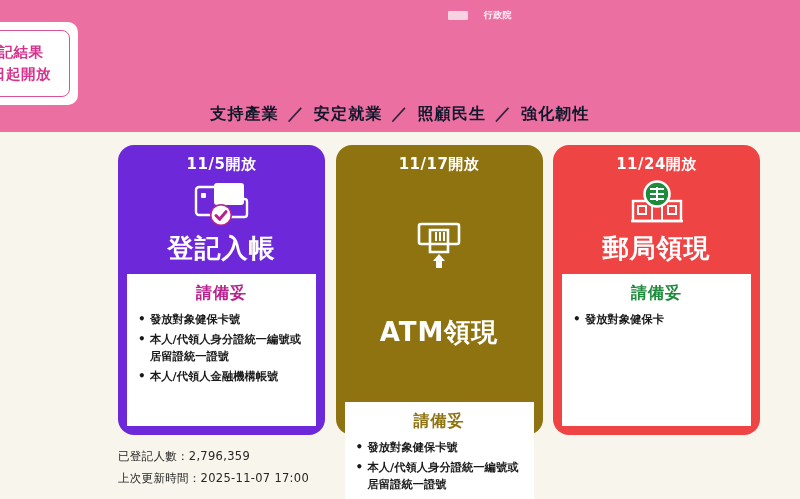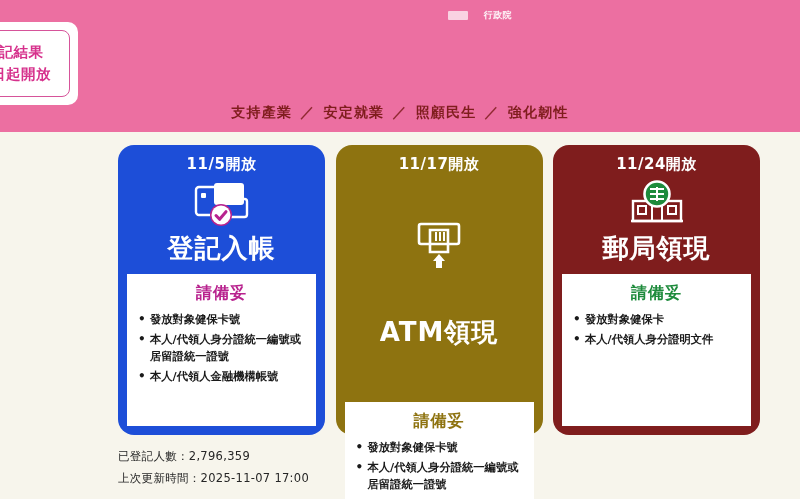--- a/index.html
+++ b/index.html
@@ -131,22 +131,22 @@
     font-weight: bold;
     line-height: 1;
     background: transparent;
   }
   .slogans {
     position: absolute;
     left: 0;
     top: 104px;
     width: 800px;
     text-align: center;
-    color: #7f1d1d;
-    font-size: 14px;
+    color: #0f172a;
+    font-size: 16px;
     font-weight: bold;
     letter-spacing: 1.2px;
   }
   .slogans .sep { opacity: 0.85; padding: 0 2px; }
 
   
   .cards {
     position: absolute;
     left: 118px;
     top: 145px;
@@ -214,25 +214,25 @@
   .panel-list li::before {
     content: "\2022";
     position: absolute;
     left: 1px;
     top: -1px;
     font-size: 12px;
     color: #1a1a1a;
   }
 
   
-  .card.magenta { background: #1d4ed8; }
+  .card.magenta { background: #6d28d9; }
   .card.magenta .panel-heading { color: #b8228e; }
   .card.gold    { background: #8e7310; gap: 44px; }
   .card.gold .panel-heading { color: #8e7310; }
-  .card.green   { background: #7f1d1d; justify-content: flex-end; }
+  .card.green   { background: #ef4444; justify-content: flex-end; }
   .card.green .panel-heading { color: #1e8b3c; }
 
   
   .status {
     position: absolute;
     left: 118px;
     top: 446px;
   }
   .status-line {
     font-size: 11.5px;
@@ -332,21 +332,20 @@
         <line x1="21" y1="15" x2="35" y2="15" stroke="#ffffff" stroke-width="2"></line>
         <line x1="21" y1="20" x2="35" y2="20" stroke="#ffffff" stroke-width="2"></line>
         <line x1="28" y1="8" x2="28" y2="22" stroke="#ffffff" stroke-width="2"></line>
       </svg>
     </div>
     <div class="card-title">郵局領現</div>
     <div class="card-panel">
       <div class="panel-heading">請備妥</div>
       <ul class="panel-list">
         <li>發放對象健保卡</li>
-        <li>本人/代領人身分證明文件</li>
       </ul>
     </div>
   </div>
 </div>
 
 <div class="status">
   <div class="status-line">已登記人數：2,796,359</div>
   <div class="status-line">上次更新時間：2025-11-07 17:00</div>
 </div>
 

